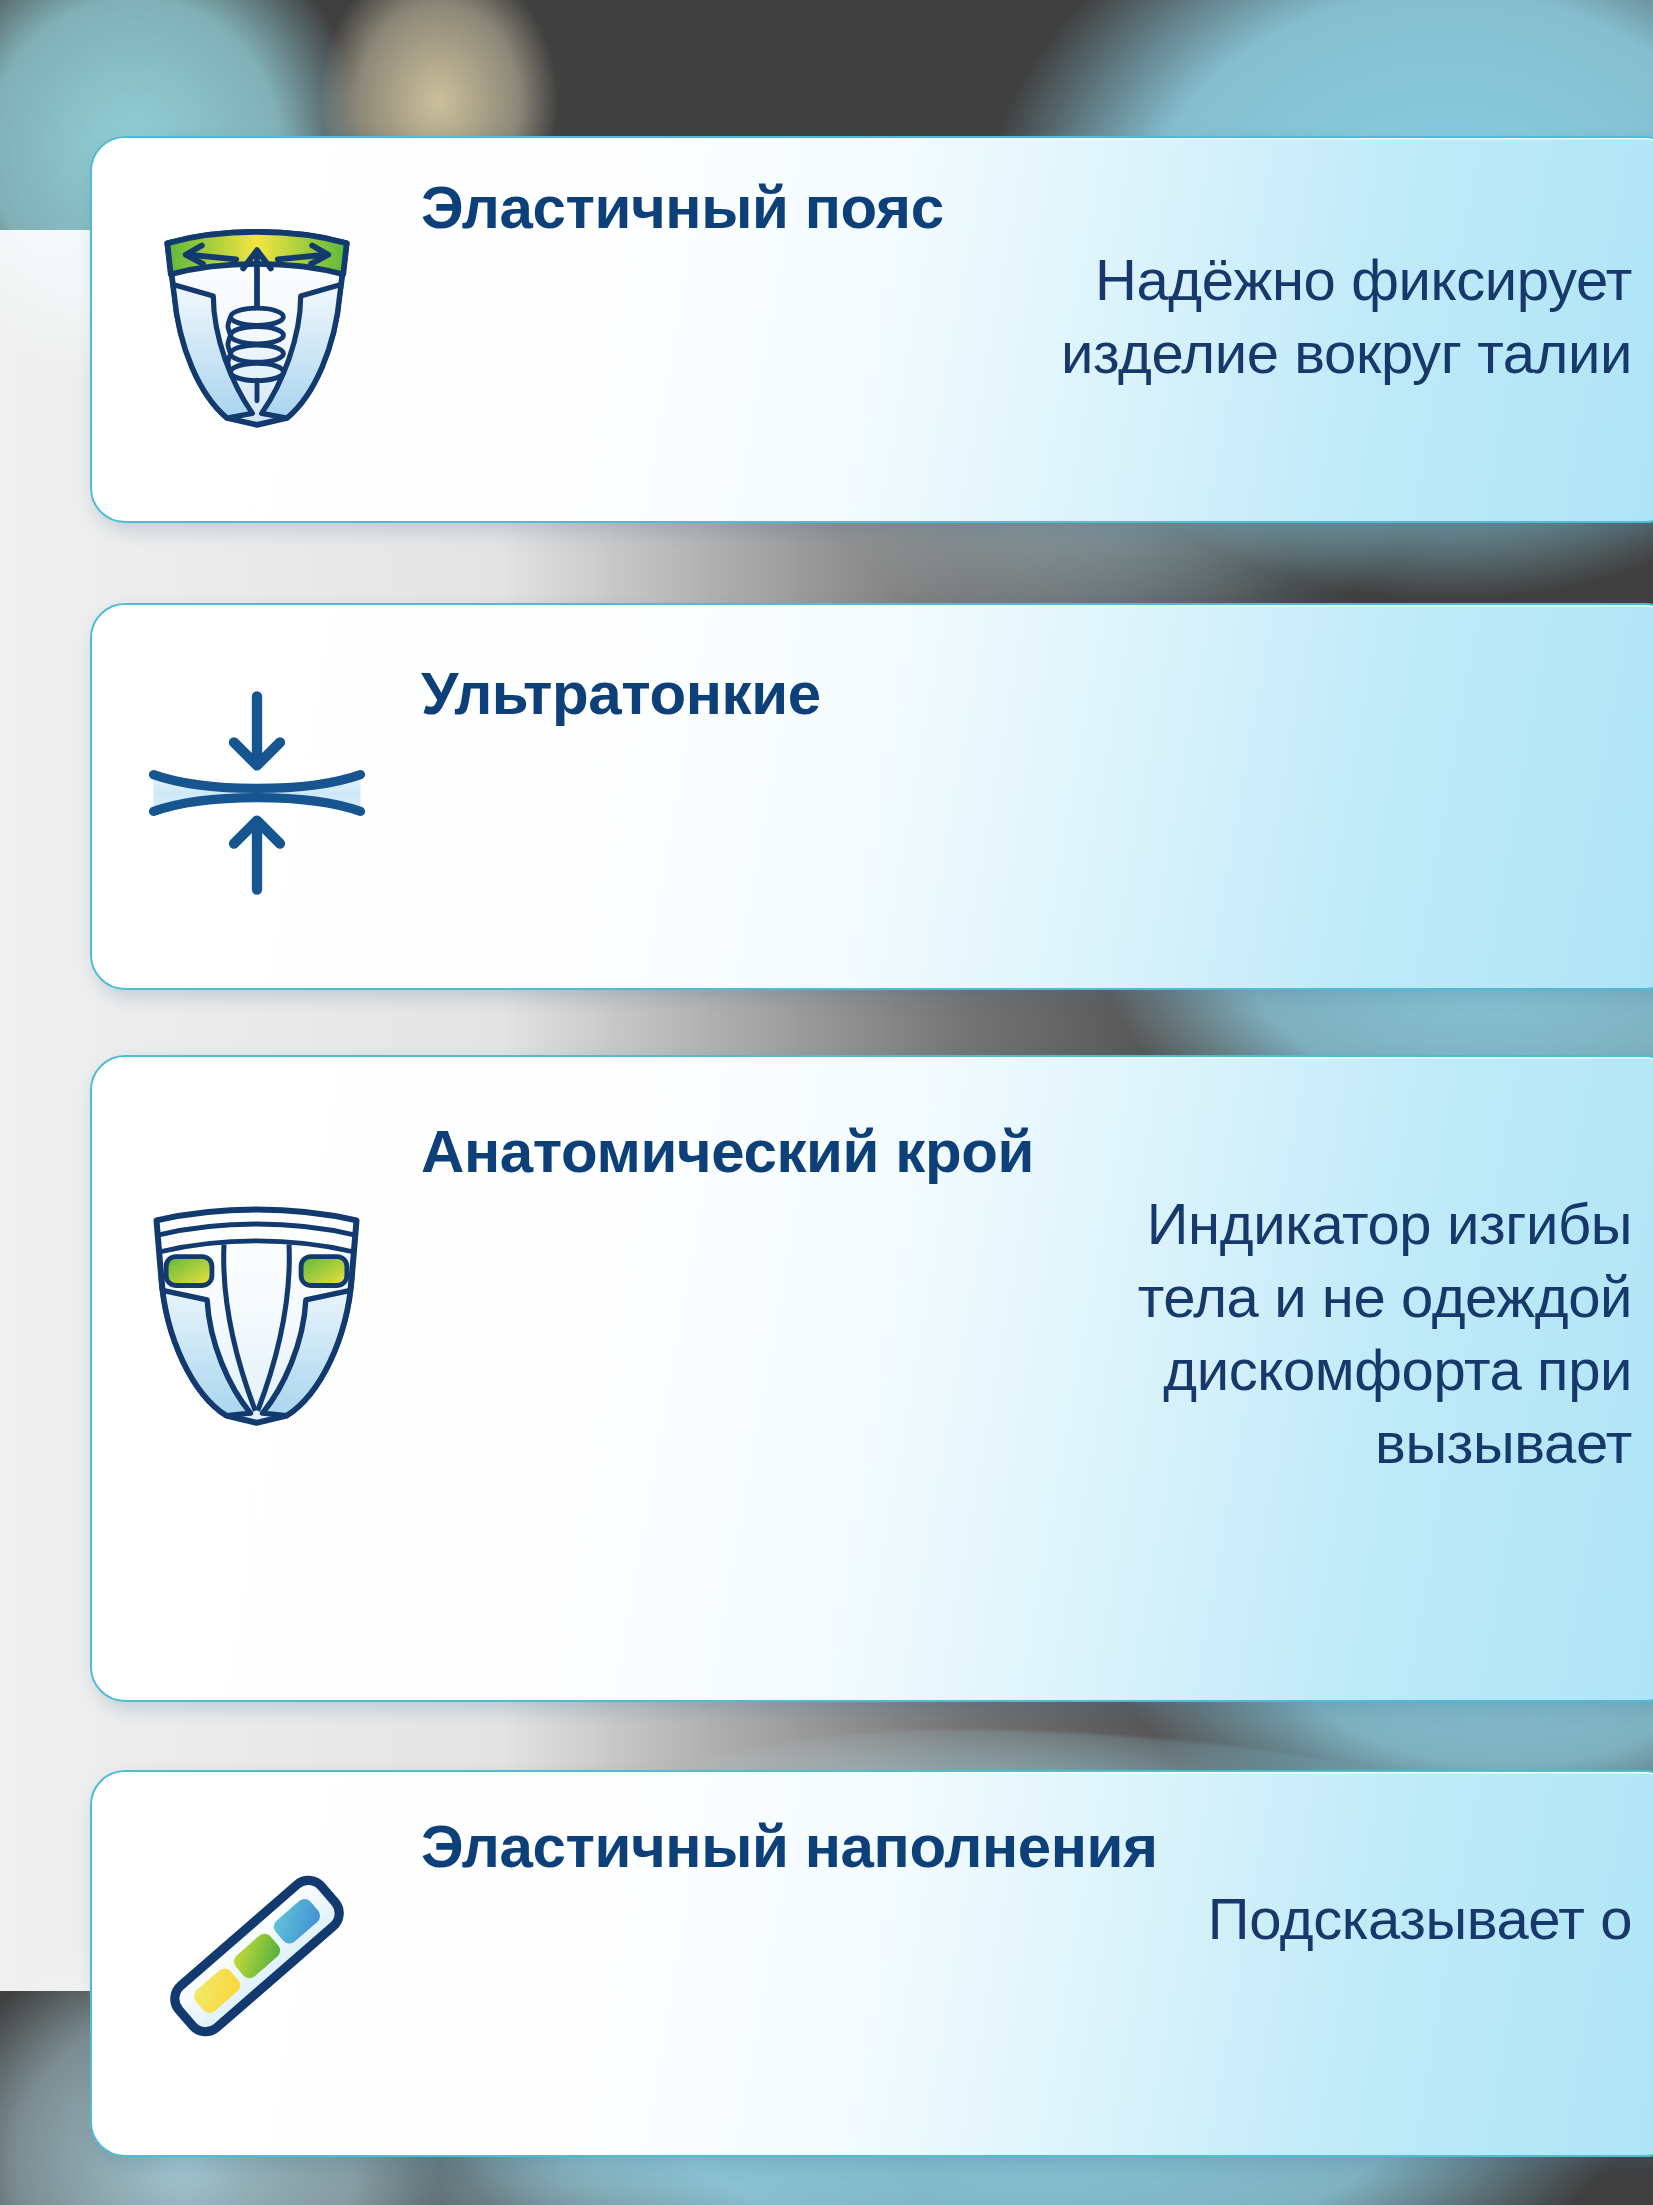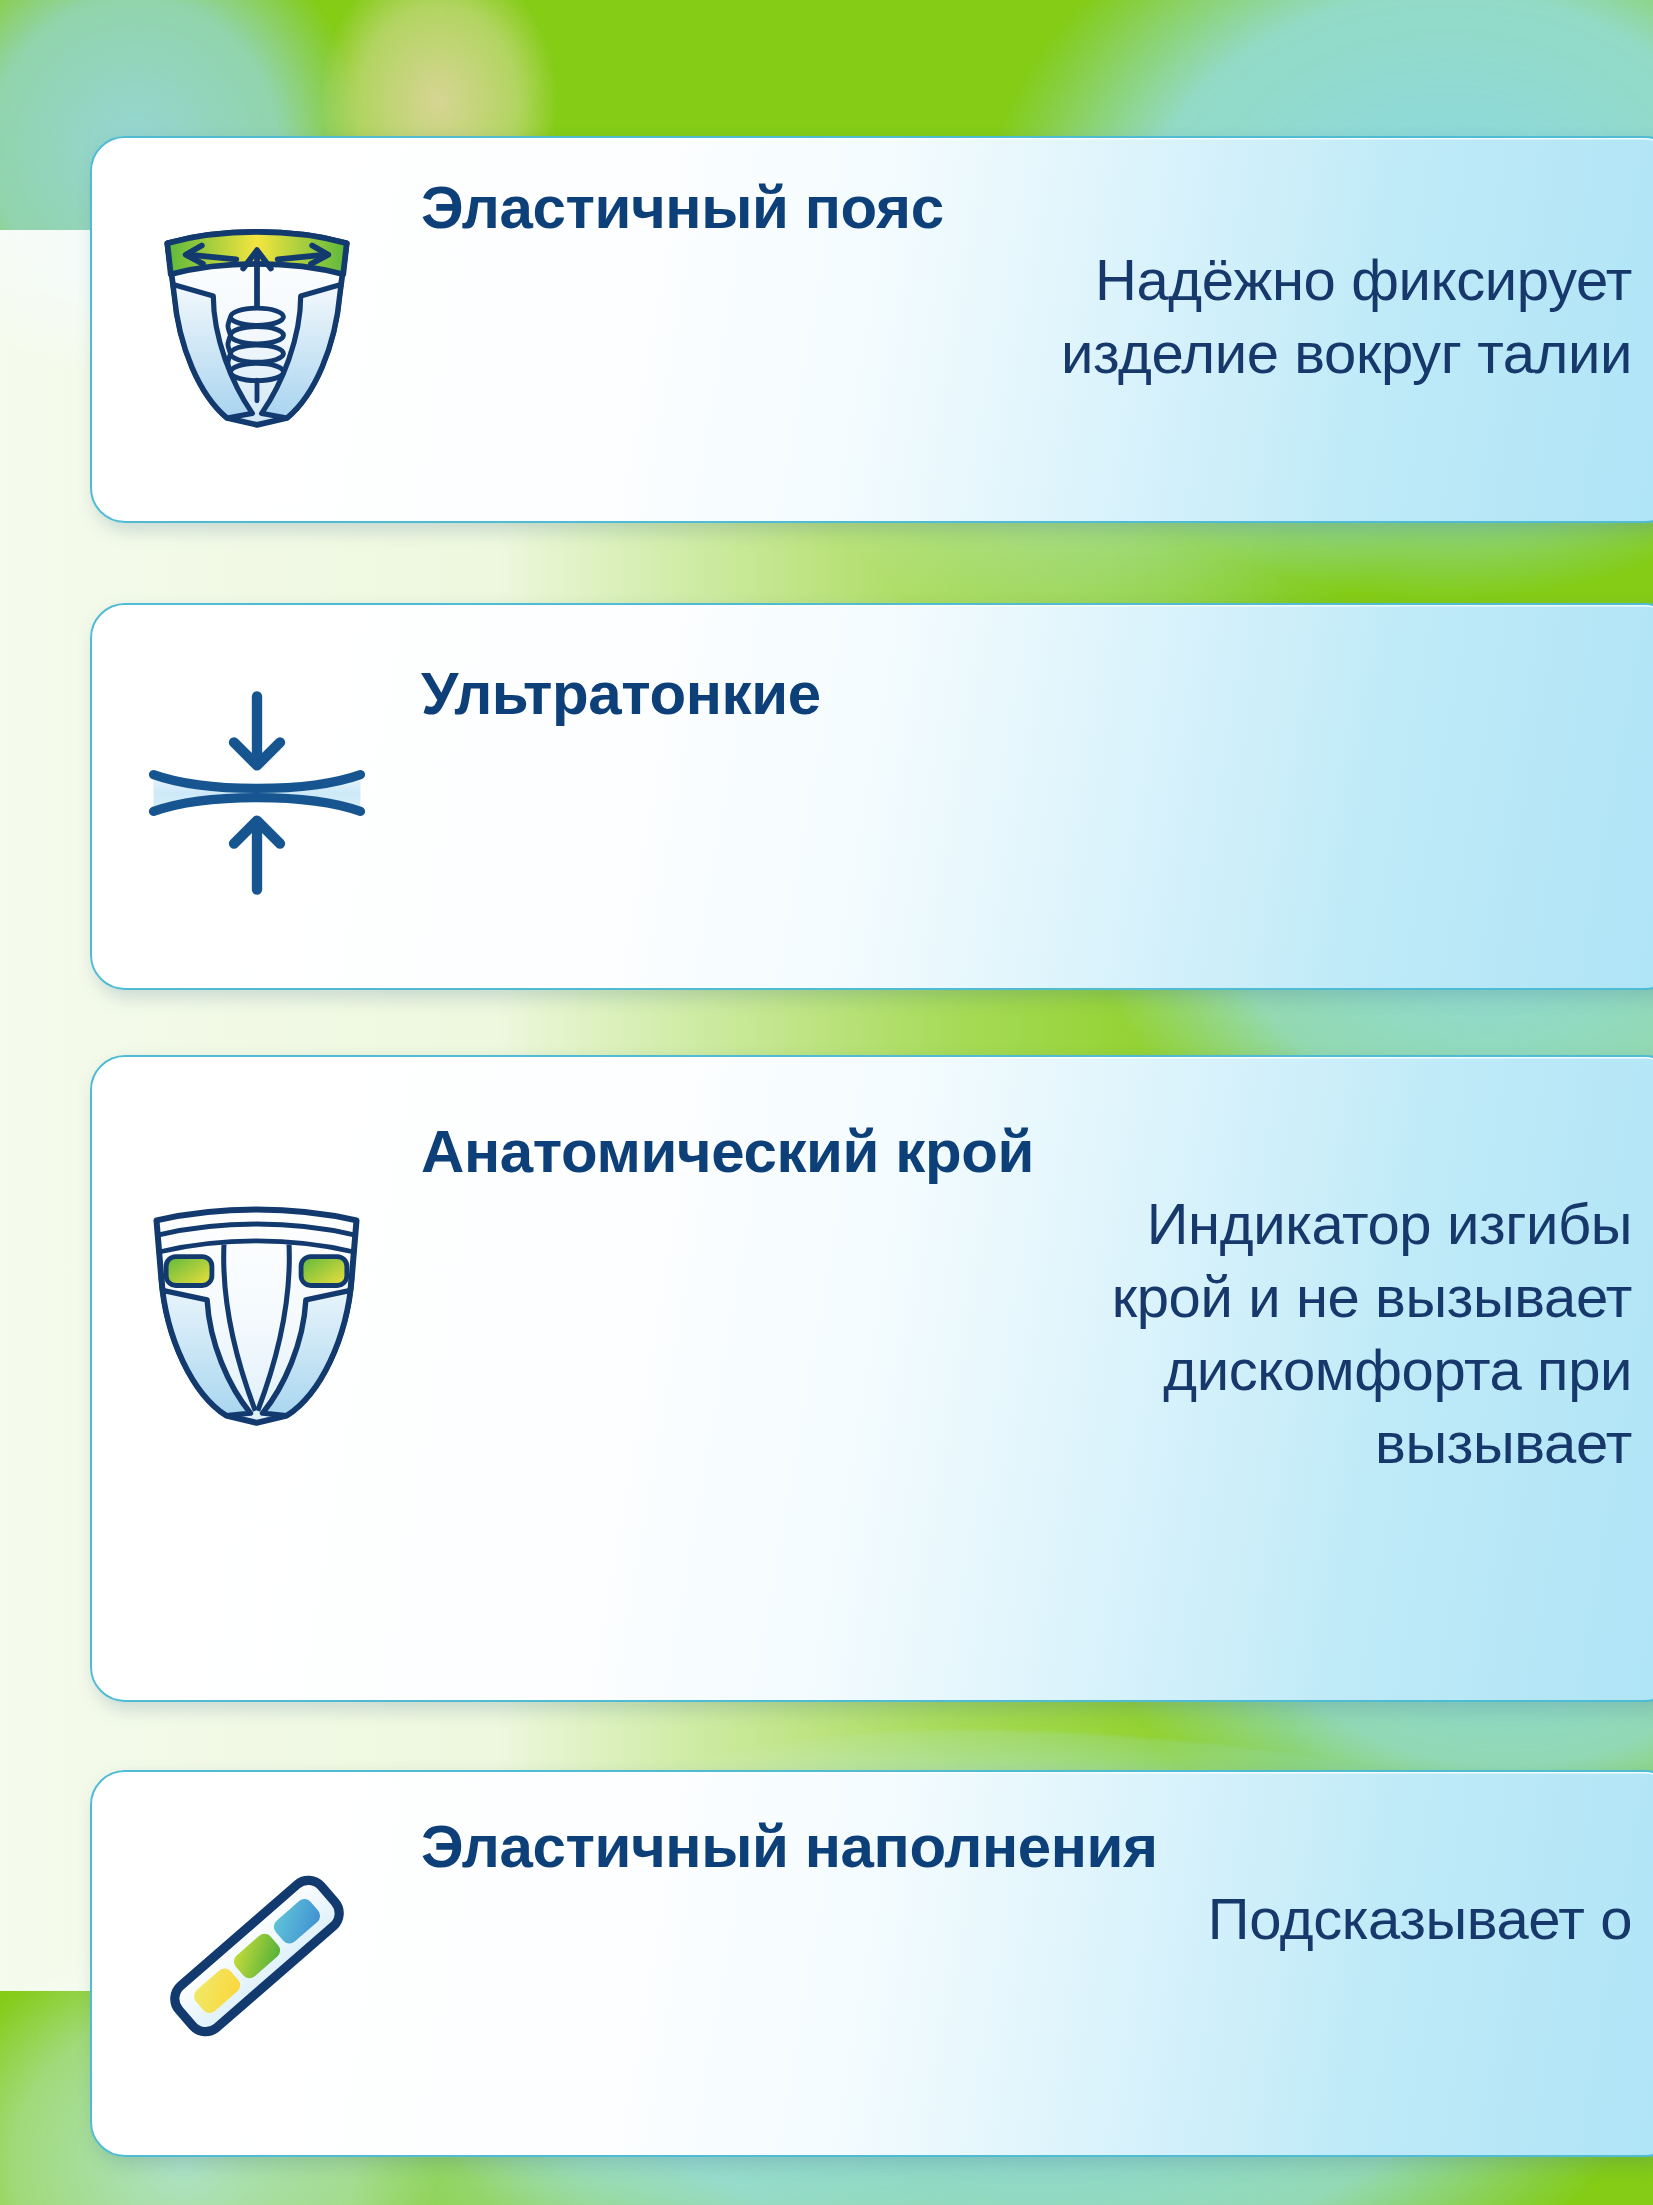--- a/index.html
+++ b/index.html
@@ -8,21 +8,21 @@
     background: #ffffff;
   }
   body {
     font-family: "Liberation Sans", sans-serif;
   }
   .page {
     position: relative;
     width: 1654px;
     height: 2205px;
     overflow: hidden;
-    background: #84cc16;
+    background: #404040;
   }
 
   
   .bg { position:absolute; inset:0; overflow:hidden; }
 
   .wash {
     position: absolute;
     filter: blur(1.5px);
   }
 
@@ -318,21 +318,21 @@
 
           <rect x="30" y="44" width="38" height="24" rx="8" fill="url(#g3tab)" stroke="#123a6e" stroke-width="4"></rect>
 
           <rect x="142" y="44" width="38" height="24" rx="8" fill="url(#g3tab)" stroke="#123a6e" stroke-width="4"></rect>
         </svg>
       </div>
       <div class="text-wrap">
         <h2 class="card-title">Анатомический крой</h2>
         <p class="card-desc">
           <span>Индикатор изгибы</span><br>
-          <span>крой и не вызывает</span><br>
+          <span>тела и не одеждой</span><br>
           <span>дискомфорта при</span><br>
           <span>вызывает</span>
         </p>
       </div>
     </div>
 
     <div class="card" id="card-4">
       <div class="icon-wrap">
         <svg width="230" height="230" viewBox="0 0 200 200" aria-hidden="true">
           <defs>

